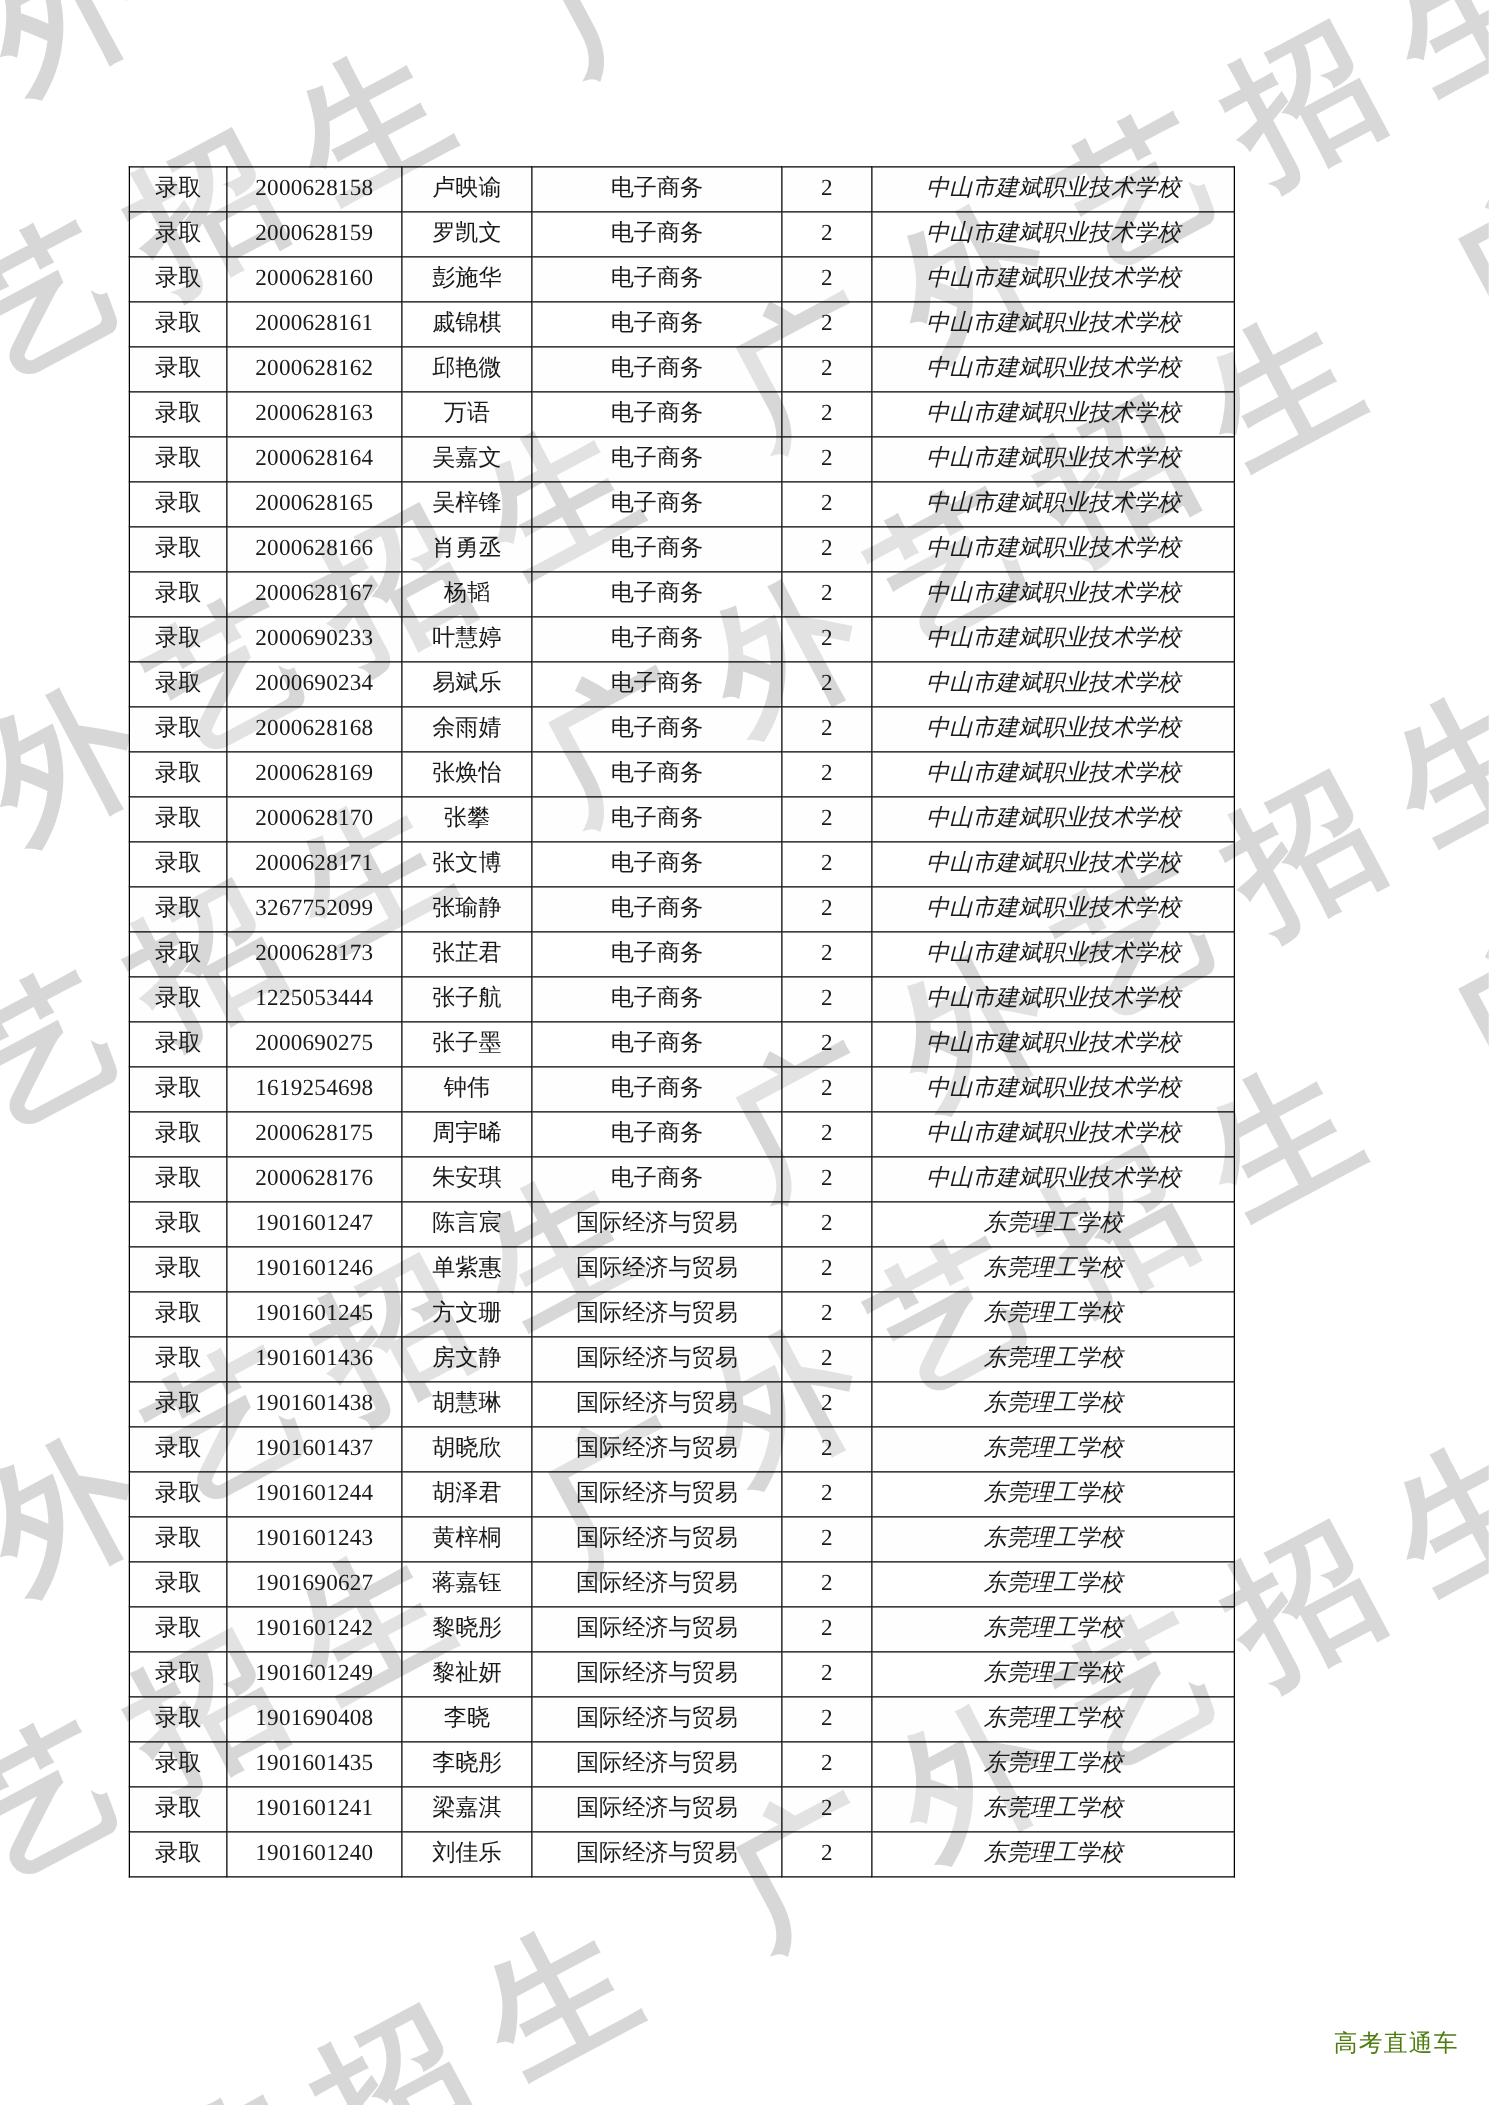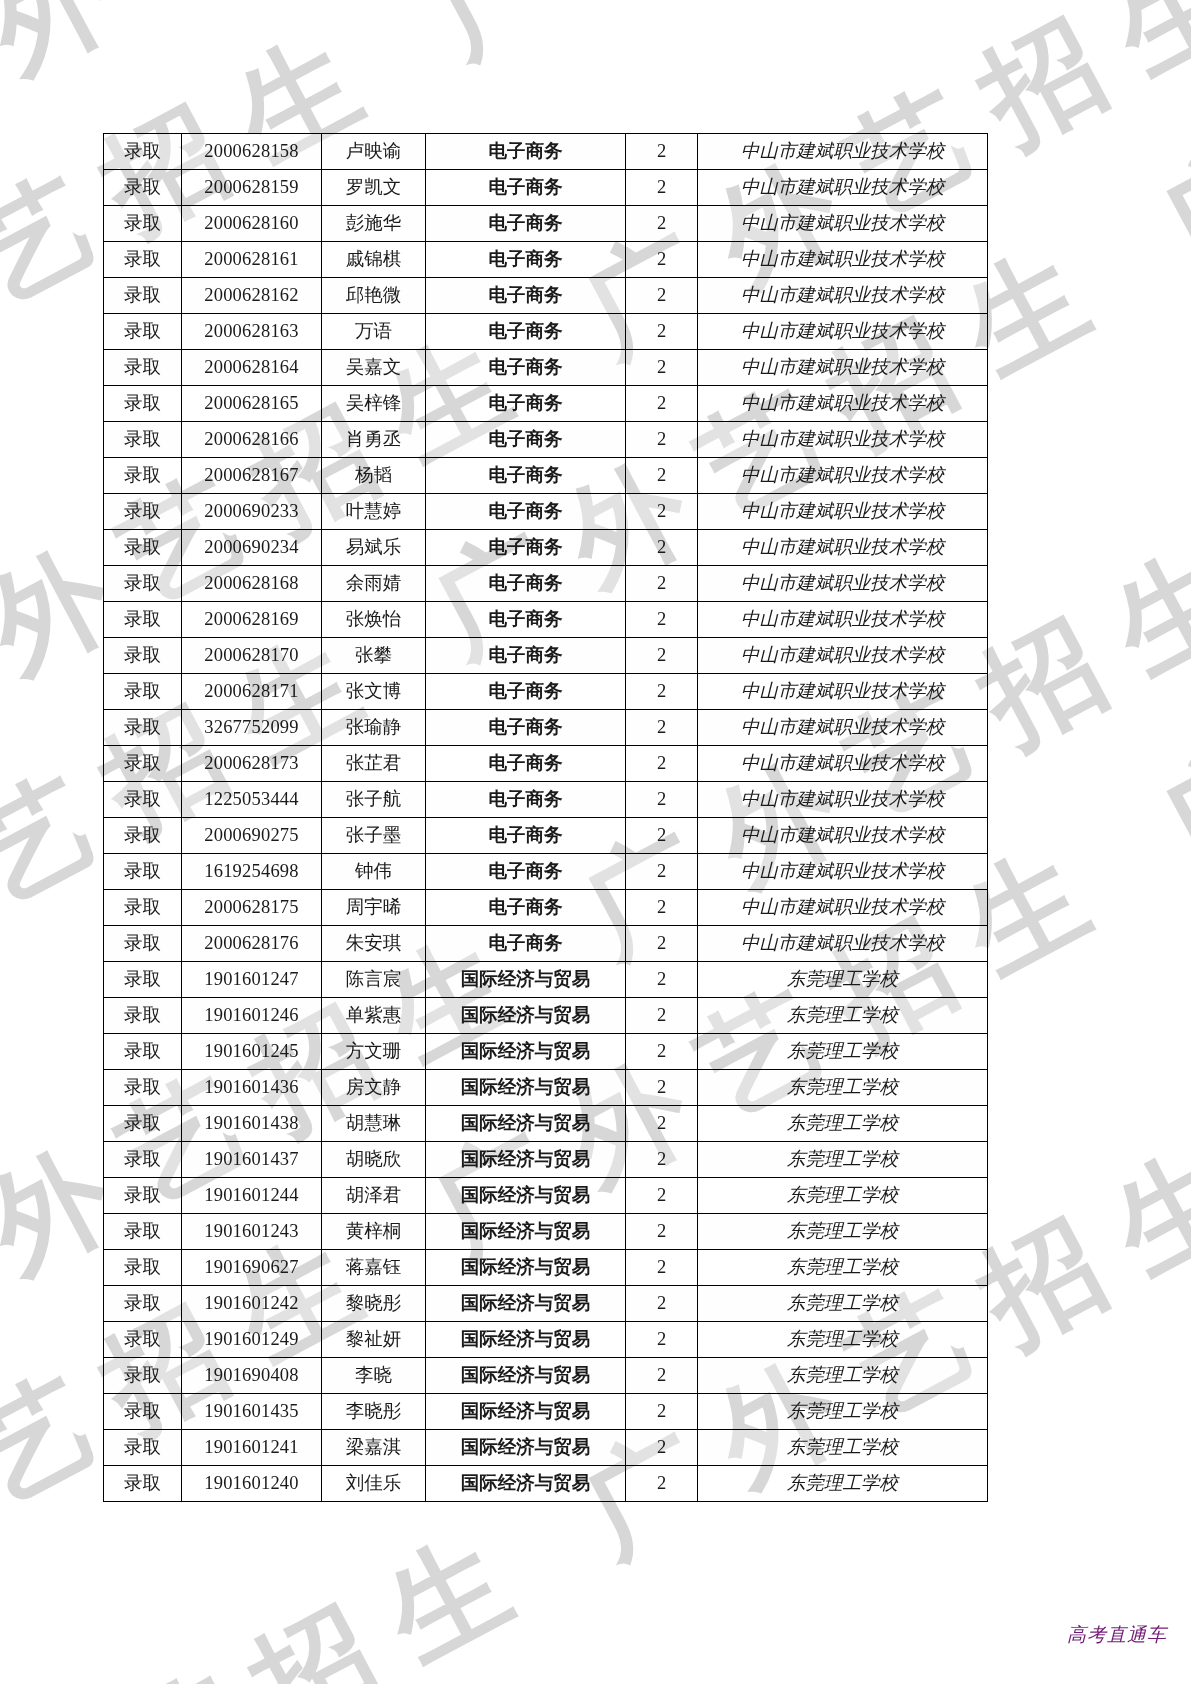--- a/index.html
+++ b/index.html
@@ -63,40 +63,39 @@
     text-align: center;
     vertical-align: middle;
     padding: 0;
     background: transparent;
     white-space: nowrap;
     overflow: hidden;
   }
   .col-status  { width: 78px; }
   .col-id      { width: 140px; letter-spacing: 0.2px; font-family: Liberation Serif, serif; }
   .col-name    { width: 104px; }
-  .col-major   { width: 200px; font-weight: bold; }
+  .col-major   { width: 200px; }
   .col-level   { width: 72px; }
   .col-school  { width: 290px; font-style: italic; }
 
   #results-table tbody tr:nth-child(odd) td {
     background: rgba(252,252,252,0.30);
   }
 
   
   #footer-brand {
     position: absolute;
     right: 24px;
     bottom: 36px;
     z-index: 3;
     font-family: "DejaVu Sans", "Liberation Sans", sans-serif;
     font-size: 19px;
-    color: #701a75;
+    color: #4d7c0f;
     letter-spacing: 1px;
     white-space: nowrap;
-    font-style: italic;
   }
 </style>
 </head>
 <body>
 
 <div id="watermark-layer">
     <div class="wm-row" style="top: 40px; left: -170px;">广外艺招生 广外艺招生 广外艺招生 广外艺招生 广外艺招生 广外艺招生 </div>
     <div class="wm-row" style="top: 340px; left: -320px;">广外艺招生 广外艺招生 广外艺招生 广外艺招生 广外艺招生 广外艺招生 </div>
     <div class="wm-row" style="top: 640px; left: -170px;">广外艺招生 广外艺招生 广外艺招生 广外艺招生 广外艺招生 广外艺招生 </div>
     <div class="wm-row" style="top: 940px; left: -320px;">广外艺招生 广外艺招生 广外艺招生 广外艺招生 广外艺招生 广外艺招生 </div>

